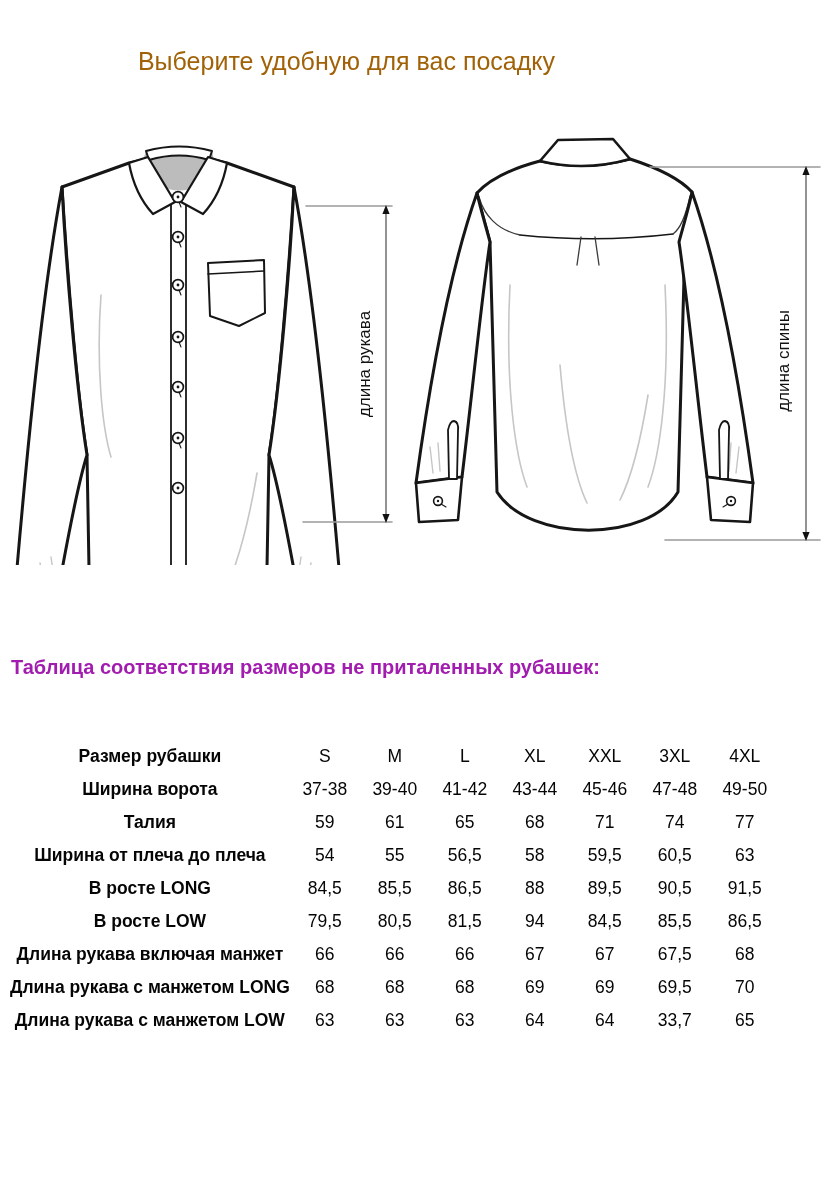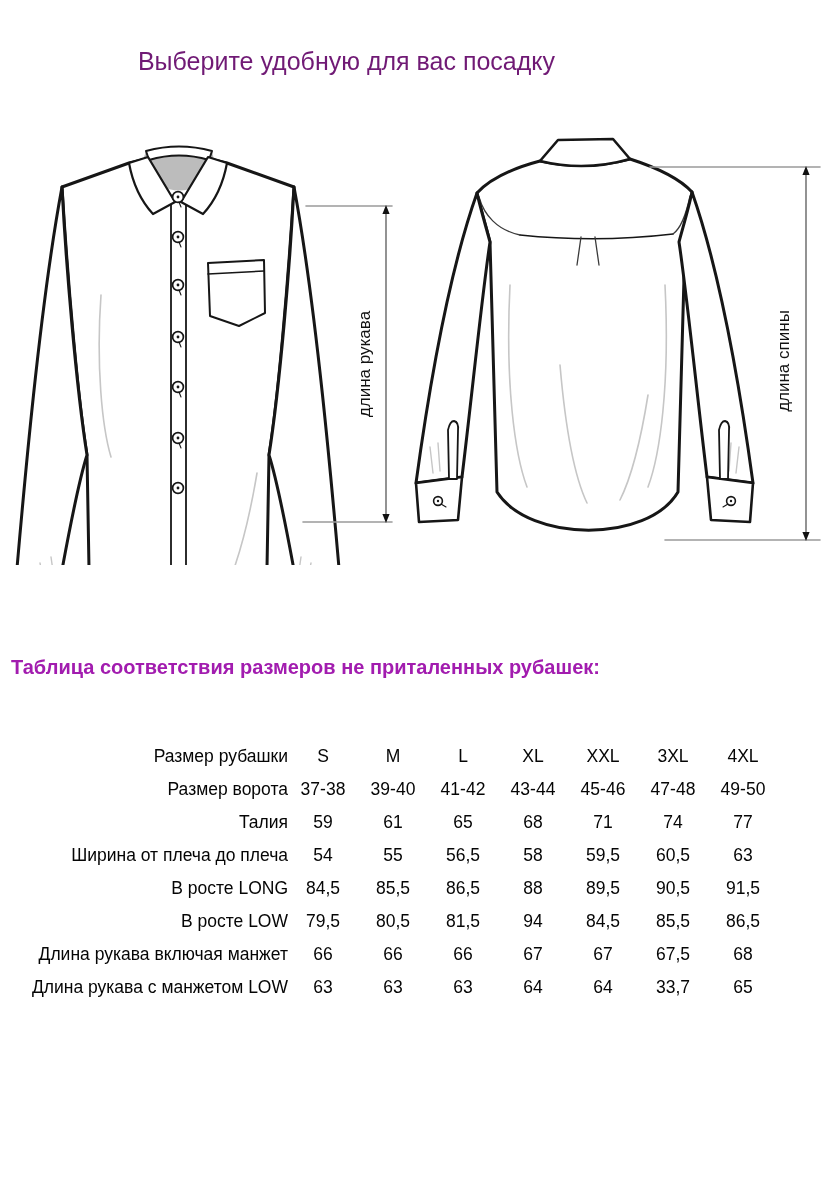--- a/index.html
+++ b/index.html
@@ -6,41 +6,41 @@
   .page{
     position:relative;
     width:825px;height:1200px;
     background:#fff;
     font-family:"Liberation Sans",sans-serif;
     color:#000;
     overflow:hidden;
   }
   .main-title{
     position:absolute;top:47px;left:0;width:693px;
-    text-align:center;font-size:25px;font-weight:400;color:#701a75;
+    text-align:center;font-size:25px;font-weight:400;color:#a16207;
   }
   .diagram{position:absolute;left:0;top:135px;width:825px;height:430px;}
   .fit-heading{
     position:absolute;left:11px;top:618px;
     font-size:24px;font-weight:800;letter-spacing:0.5px;color:#070707;
   }
   .fit-subtitle{
     position:absolute;left:11px;top:656px;
     font-size:20px;font-weight:700;color:#a21caf;
   }
   table.size-table{
     position:absolute;left:10px;top:740px;
     border-collapse:collapse;table-layout:fixed;
     font-size:17.5px;color:#050505;
   }
   table.size-table td{
     height:33px;padding:0;margin:0;
     text-align:center;vertical-align:middle;white-space:nowrap;
   }
-  table.size-table td.row-label{width:278px;text-align:right;}
+  table.size-table td.row-label{width:278px;text-align:center;font-weight:bold;}
   table.size-table td.cell-value{width:70px;}
   svg text.dim-label{
     font-family:"Liberation Sans",sans-serif;
     font-size:17px;fill:#111;
   }
 </style>
 </head>
 <body>
 
 <div class="page">
@@ -178,21 +178,21 @@
           <td class="row-label">Размер рубашки</td>
           <td class="cell-value">S</td>
           <td class="cell-value">M</td>
           <td class="cell-value">L</td>
           <td class="cell-value">XL</td>
           <td class="cell-value">XXL</td>
           <td class="cell-value">3XL</td>
           <td class="cell-value">4XL</td>
         </tr>
         <tr>
-          <td class="row-label">Размер ворота</td>
+          <td class="row-label">Ширина ворота</td>
           <td class="cell-value">37-38</td>
           <td class="cell-value">39-40</td>
           <td class="cell-value">41-42</td>
           <td class="cell-value">43-44</td>
           <td class="cell-value">45-46</td>
           <td class="cell-value">47-48</td>
           <td class="cell-value">49-50</td>
         </tr>
         <tr>
           <td class="row-label">Талия</td>
@@ -238,20 +238,30 @@
           <td class="row-label">Длина рукава включая манжет</td>
           <td class="cell-value">66</td>
           <td class="cell-value">66</td>
           <td class="cell-value">66</td>
           <td class="cell-value">67</td>
           <td class="cell-value">67</td>
           <td class="cell-value">67,5</td>
           <td class="cell-value">68</td>
         </tr>
         <tr>
+          <td class="row-label">Длина рукава с манжетом LONG</td>
+          <td class="cell-value">68</td>
+          <td class="cell-value">68</td>
+          <td class="cell-value">68</td>
+          <td class="cell-value">69</td>
+          <td class="cell-value">69</td>
+          <td class="cell-value">69,5</td>
+          <td class="cell-value">70</td>
+        </tr>
+        <tr>
           <td class="row-label">Длина рукава с манжетом LOW</td>
           <td class="cell-value">63</td>
           <td class="cell-value">63</td>
           <td class="cell-value">63</td>
           <td class="cell-value">64</td>
           <td class="cell-value">64</td>
           <td class="cell-value">33,7</td>
           <td class="cell-value">65</td>
         </tr>
       </tbody>

